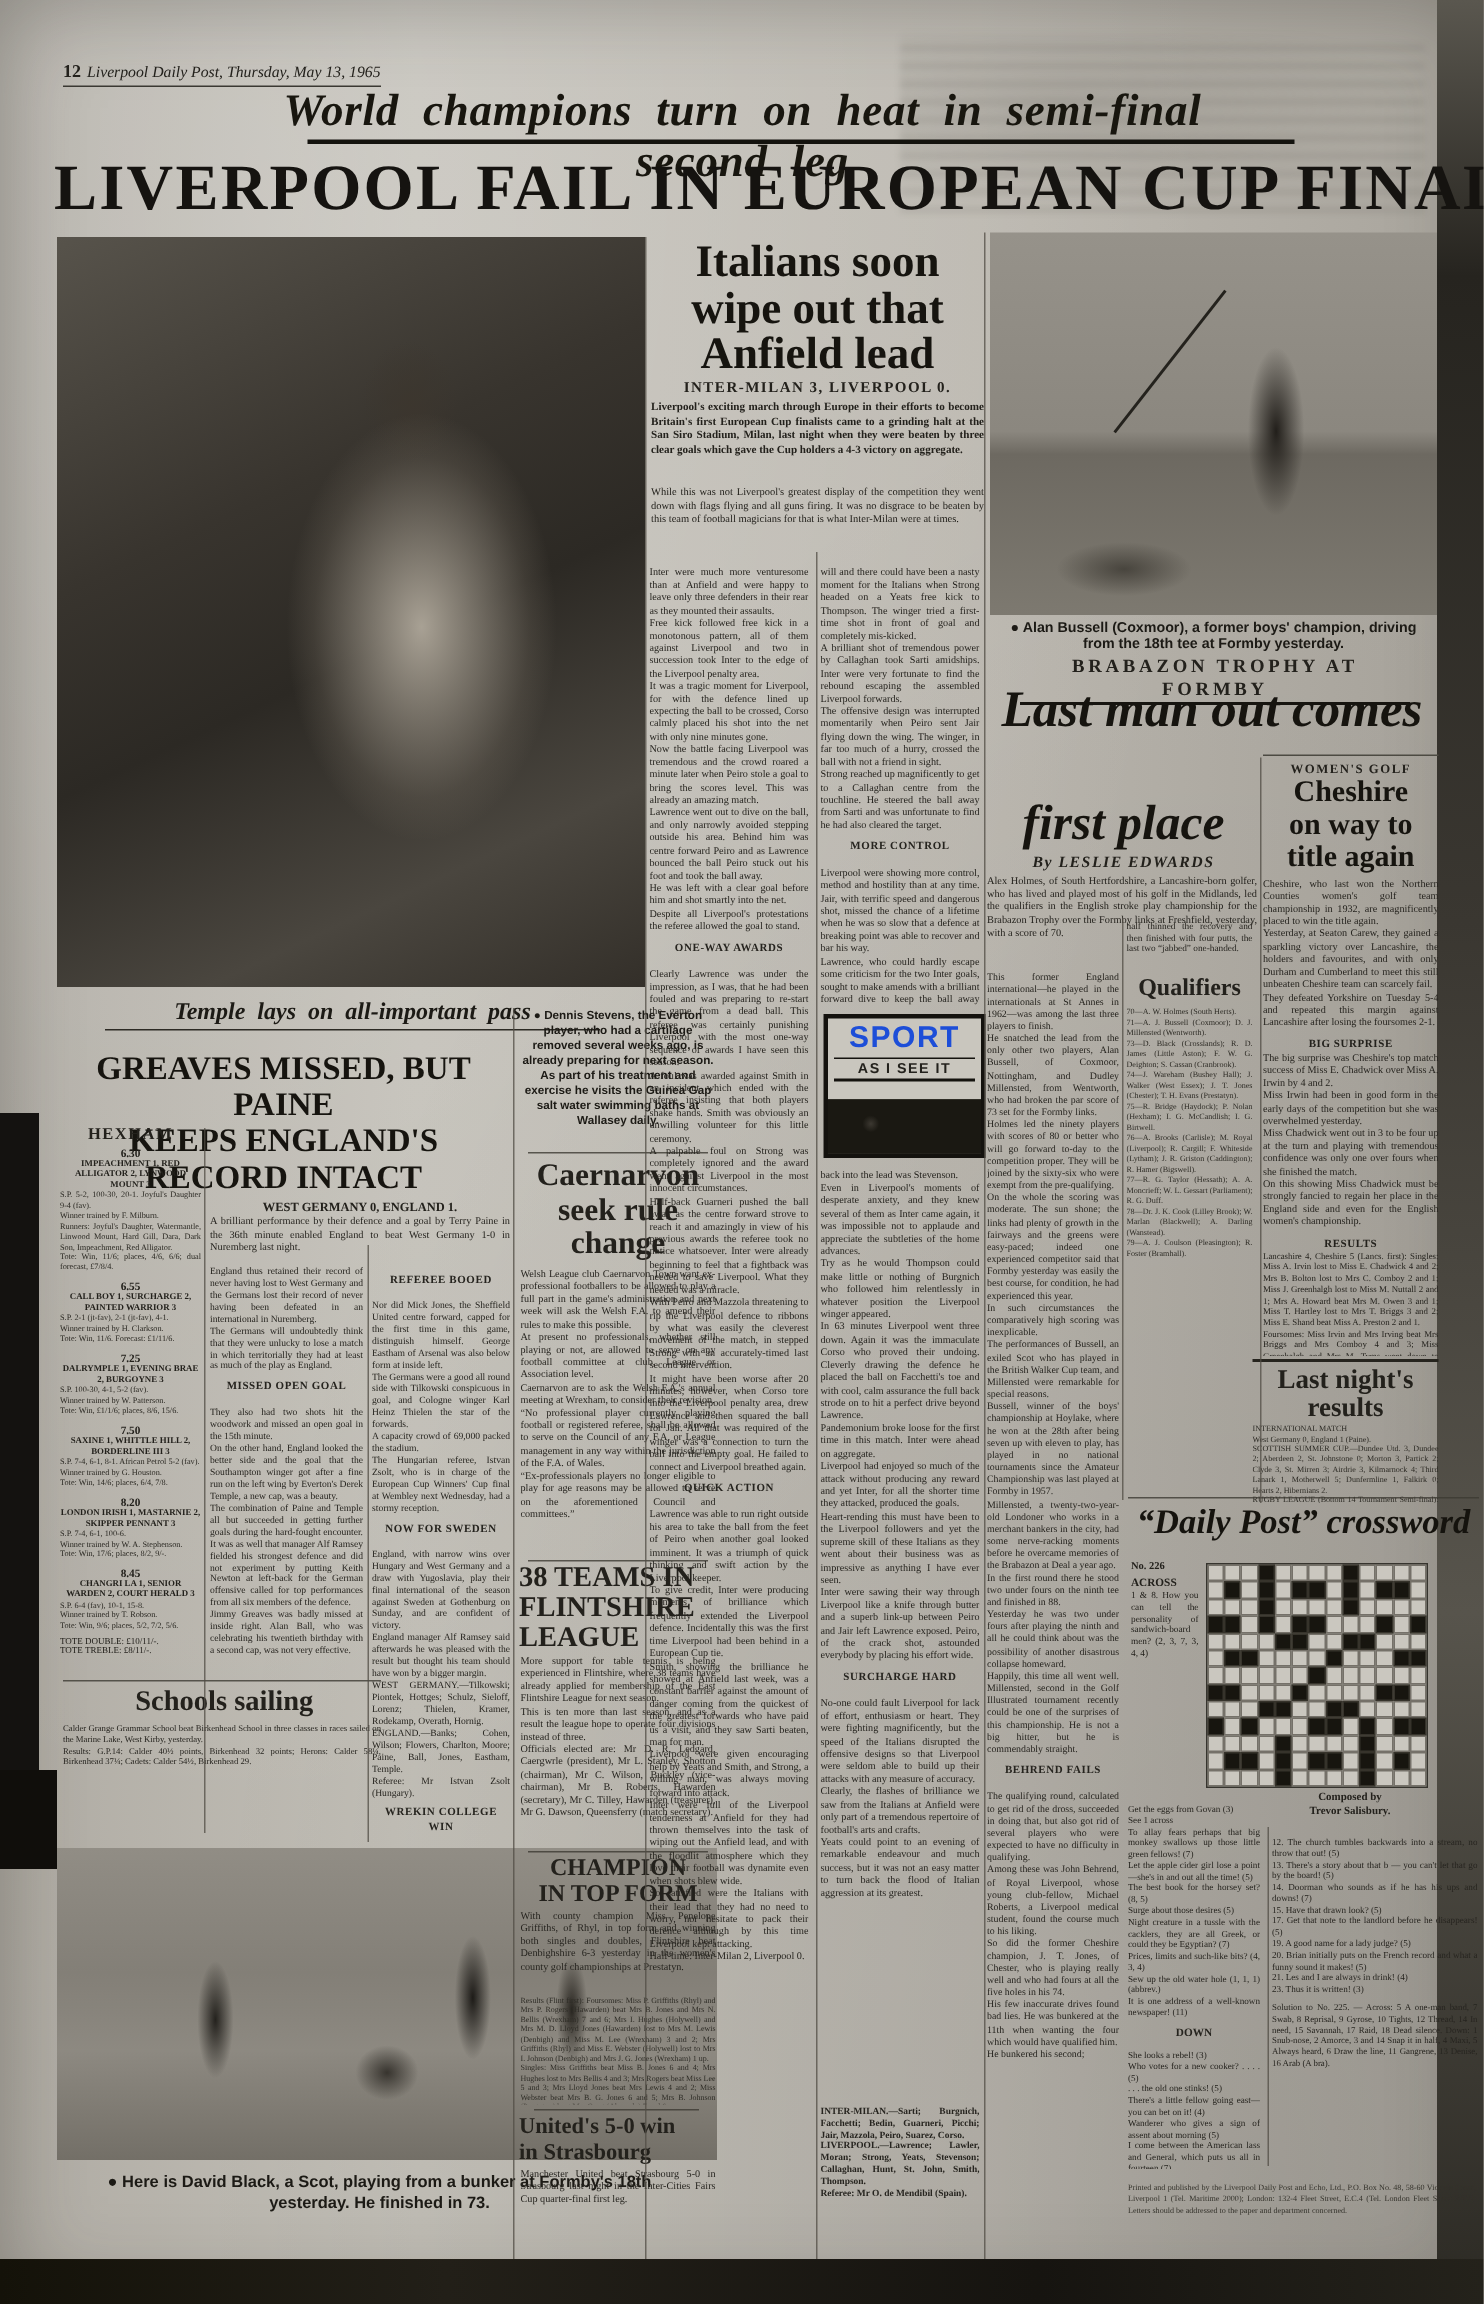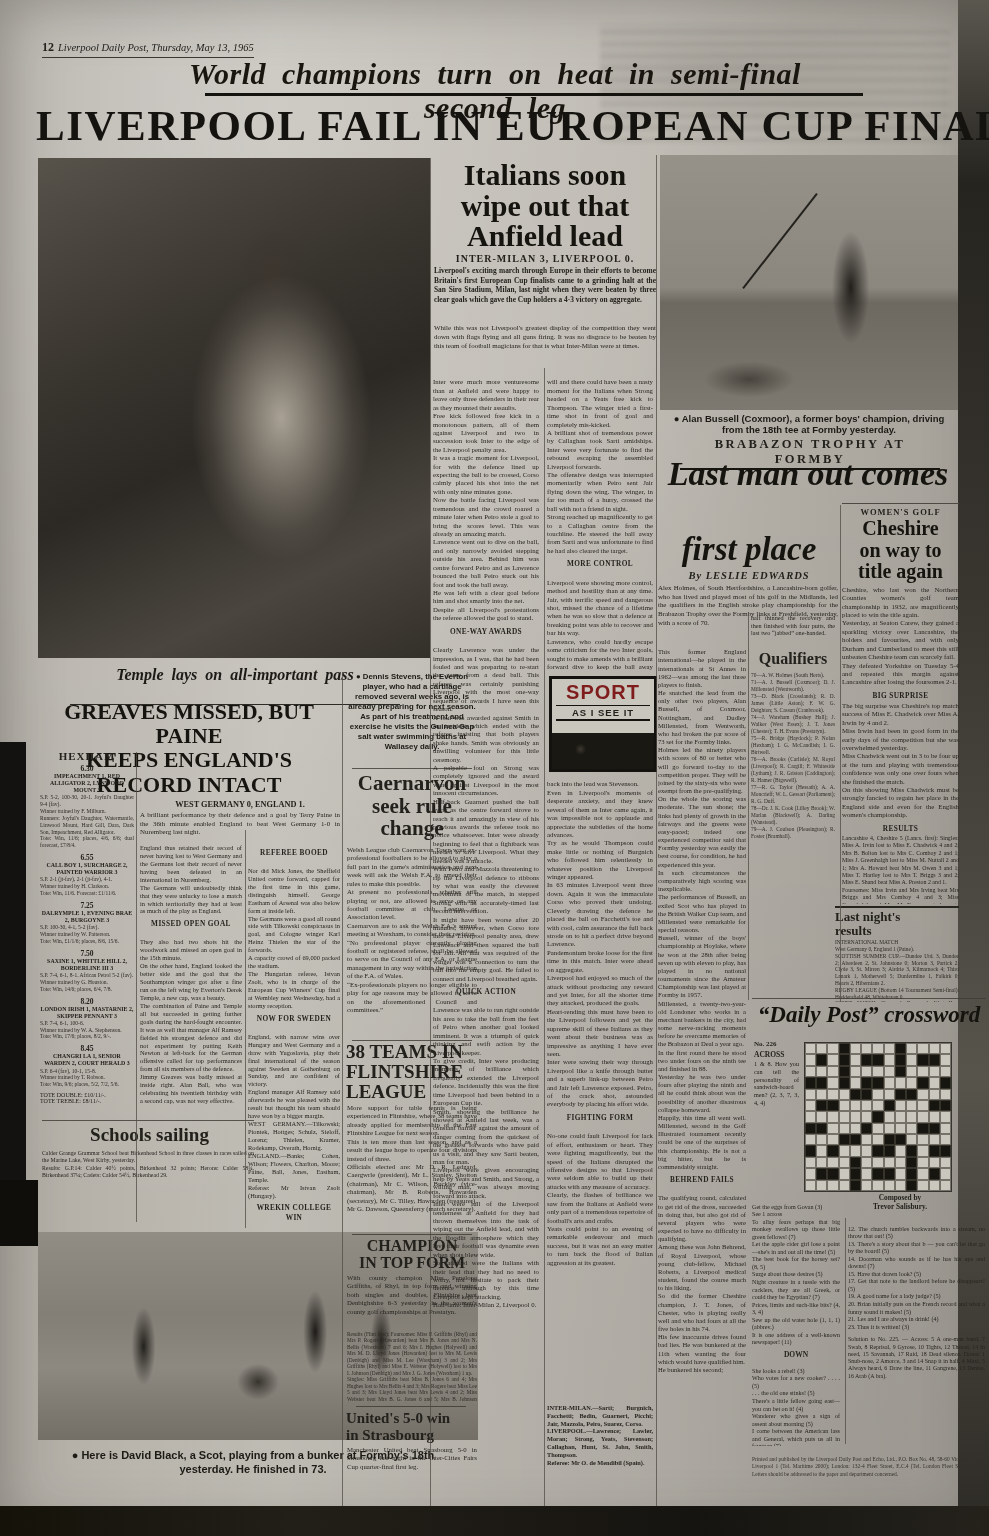--- a/index.html
+++ b/index.html
@@ -41,36 +41,36 @@
       linear-gradient(180deg,#96928a 0%,#8b877f 52%,#6d6961 58%,#7d7970 100%);}
   #photo2 .club{position:absolute;left:40%;top:10%;width:2px;height:120px;background:#24221d;transform:rotate(38deg);}
   #photo3{left:38px;top:1232px;width:440px;height:208px;
     background:
       radial-gradient(ellipse 16px 52px at 24% 55%, rgba(25,23,19,.9), transparent 75%),
       radial-gradient(ellipse 16px 55px at 63% 48%, rgba(20,18,15,.92), transparent 75%),
       radial-gradient(ellipse 14px 48px at 78% 52%, rgba(30,27,22,.9), transparent 75%),
       radial-gradient(ellipse 30px 26px at 50% 72%, rgba(35,32,27,.8), transparent 70%),
       linear-gradient(180deg,#918d85 0%,#837f77 40%,#8d8981 65%,#736f67 100%);}
   .cap{font-family:"Liberation Sans",sans-serif;font-weight:bold;text-align:center;color:#1c1a15;white-space:pre-line;}
-  #cap1{left:70px;top:666px;width:330px;font-family:"Liberation Serif",serif;font-style:italic;font-weight:bold;font-size:16px;border-bottom:1px solid #2c2a24;padding-bottom:20px;word-spacing:4px;}
+  #cap1{left:70px;top:666px;width:330px;font-family:"Liberation Serif",serif;font-style:italic;font-weight:bold;font-size:16px;border-bottom:1px solid #2c2a24;padding-bottom:2px;word-spacing:4px;}
   #cap2{left:664px;top:413px;width:290px;font-size:9.5px;line-height:1.2;}
   #cap3{left:58px;top:1448px;width:390px;font-size:11px;line-height:1.3;}
   #stevens{left:348px;top:672px;width:128px;height:96px;font-size:7.8px;line-height:1.28;text-align:center;overflow:hidden;}
   
   #inter-head{left:432px;top:160px;width:226px;font-weight:bold;font-size:30px;line-height:1.02;text-align:center;white-space:pre-line;color:#16140f;}
   #inter-score{left:432px;top:253px;width:226px;text-align:center;font-weight:bold;font-size:10px;letter-spacing:1px;}
   #inter-lead1{left:434px;top:266px;width:222px;font-size:7.4px;font-weight:bold;line-height:1.3;text-align:justify;}
   #inter-lead2{left:434px;top:324px;width:222px;font-size:7px;line-height:1.28;text-align:justify;}
   #inter-colL{left:433px;top:370px;width:106px;height:1142px;}
   #inter-colR{left:547px;top:370px;width:106px;height:300px;}
   #inter-colR2{left:547px;top:772px;width:106px;height:628px;}
   #inter-teams{left:547px;top:1404px;width:106px;height:112px;font-weight:bold;font-size:6.3px;}
   
   #sportbox{left:549px;top:676px;width:102px;height:90px;border:3px solid #14120e;background:#c9c6be;}
-  #sportbox .s1{font-family:"Liberation Sans",sans-serif;font-weight:bold;font-size:20px;letter-spacing:1px;text-align:center;margin-top:2px;color:#7f1d1d;}
+  #sportbox .s1{font-family:"Liberation Sans",sans-serif;font-weight:bold;font-size:20px;letter-spacing:1px;text-align:center;margin-top:2px;color:#1d4ed8;}
   #sportbox .s2{font-family:"Liberation Sans",sans-serif;font-weight:bold;font-size:9.5px;text-align:center;letter-spacing:1px;border-top:1px solid #14120e;border-bottom:2px solid #14120e;margin:1px 4px 0;padding:1px 0;}
   #sportbox .blackpart{position:absolute;left:0;right:0;bottom:0;height:36px;background:
       radial-gradient(circle 8px at 28% 45%, #3c3831, #1a1812 70%),
       radial-gradient(circle 8px at 72% 45%, #3c3831, #1a1812 70%),#14120d;}
   
   #greaves-head{left:38px;top:700px;width:302px;font-weight:bold;font-size:22px;line-height:1.1;text-align:center;white-space:pre-line;color:#16140f;}
   #greaves-score{left:140px;top:800px;width:200px;text-align:center;font-weight:bold;font-size:8.3px;}
   #greaves-lead{left:140px;top:811px;width:200px;font-size:6.9px;line-height:1.25;text-align:justify;}
   #greaves-colA{left:140px;top:836px;width:102px;height:392px;font-size:6.4px;}
   #greaves-colB{left:248px;top:836px;width:92px;height:392px;font-size:6.4px;}
@@ -105,21 +105,21 @@
   #golf-frag{left:751px;top:614px;width:84px;height:34px;font-size:6.2px;}
   #qual-title{left:751px;top:650px;width:84px;text-align:center;font-weight:bold;font-size:16px;}
   #qual-list{left:751px;top:672px;width:84px;height:326px;font-size:5.4px;line-height:1.3;text-align:justify;white-space:pre-line;overflow:hidden;color:#2e2c26;}
   
   #womens{left:842px;top:503px;width:117px;height:400px;border-top:1px solid #4c4a42;overflow:hidden;}
   #womens .wk{text-align:center;font-weight:bold;font-size:8.5px;letter-spacing:1px;margin:3px 0 1px;}
   #womens .wh{text-align:center;font-weight:bold;font-size:20px;line-height:1.08;white-space:pre-line;margin-bottom:3px;color:#16140f;}
   #womens .bt{height:auto;}
   
   #resbox{left:835px;top:906px;width:124px;height:94px;border-top:2px solid #26241e;overflow:hidden;}
-  #resbox .rh{font-weight:bold;font-size:13px;line-height:1.05;white-space:pre-line;margin:2px 0;}
+  #resbox .rh{text-align:center;font-weight:bold;font-size:18px;line-height:1.05;white-space:pre-line;margin:2px 0;}
   #resbox .agate{text-align:justify;white-space:pre-line;font-size:5.4px;color:#2c2a24;}
   
   #cw-title{left:752px;top:1002px;width:234px;font-style:italic;font-weight:bold;font-size:23px;text-align:center;white-space:nowrap;color:#15130e;}
   #cw-no{left:754px;top:1040px;width:46px;font-weight:bold;font-size:7px;}
   #cw-across-label{left:754px;top:1050px;width:46px;font-weight:bold;font-size:7.5px;}
   #cw-clue18{left:754px;top:1060px;width:45px;height:130px;font-size:6.2px;line-height:1.25;text-align:justify;overflow:hidden;}
   #cw-grid{position:absolute;left:804px;top:1042px;width:146px;height:148px;display:grid;grid-template-columns:repeat(13,1fr);grid-auto-rows:1fr;border:1.5px solid #36342e;background:#cac7bf;}
   .cw-cell{border:0.5px solid rgba(70,67,58,.65);}
   .cw-cell.blk{background:#17150f;}
   #cw-comp{left:846px;top:1193px;width:108px;text-align:center;font-weight:bold;font-size:7.3px;line-height:1.25;white-space:pre-line;}
@@ -320,21 +320,21 @@
   </div>
   <div class="abs bt" id="inter-colR2">
     <span class="pp">back into the lead was Stevenson.
 Even in Liverpool's moments of desperate anxiety, and they knew several of them as Inter came again, it was impossible not to applaude and appreciate the subtleties of the home advances.
 Try as he would Thompson could make little or nothing of Burgnich who followed him relentlessly in whatever position the Liverpool winger appeared.
 In 63 minutes Liverpool went three down.  Again it was the immaculate Corso who proved their undoing.  Cleverly drawing the defence he placed the ball on Facchetti's toe and with cool, calm assurance the full back strode on to hit a perfect drive beyond Lawrence.
 Pandemonium broke loose for the first time in this match.  Inter were ahead on aggregate.
 Liverpool had enjoyed so much of the attack without producing any reward and yet Inter, for all the shorter time they attacked, produced the goals.
 Heart-rending this must have been to the Liverpool followers and yet the supreme skill of these Italians as they went about their business was as impressive as anything I have ever seen.
 Inter were sawing their way through Liverpool like a knife through butter and a superb link-up between Peiro and Jair left Lawrence exposed.  Peiro, of the crack shot, astounded everybody by placing his effort wide.</span>
-    <div class="sub">FIGHTING FORM</div>
+    <div class="sub">SURCHARGE HARD</div>
     <span class="pp">No-one could fault Liverpool for lack of effort, enthusiasm or heart.  They were fighting magnificently, but the speed of the Italians disrupted the offensive designs so that Liverpool were seldom able to build up their attacks with any measure of accuracy.
 Clearly, the flashes of brilliance we saw from the Italians at Anfield were only part of a tremendous repertoire of football's arts and crafts.
 Yeats could point to an evening of remarkable endeavour and much success, but it was not an easy matter to turn back the flood of Italian aggression at its greatest.</span>
   </div>
   <div class="abs bt" id="inter-teams">INTER-MILAN.—Sarti; Burgnich, Facchetti; Bedin, Guarneri, Picchi; Jair, Mazzola, Peiro, Suarez, Corso.
 LIVERPOOL.—Lawrence; Lawler, Moran; Strong, Yeats, Stevenson; Callaghan, Hunt, St. John, Smith, Thompson.
 Referee: Mr O. de Mendibil (Spain).</div>
 
   <div class="abs photo" id="photo2">
       <div class="club"></div>

